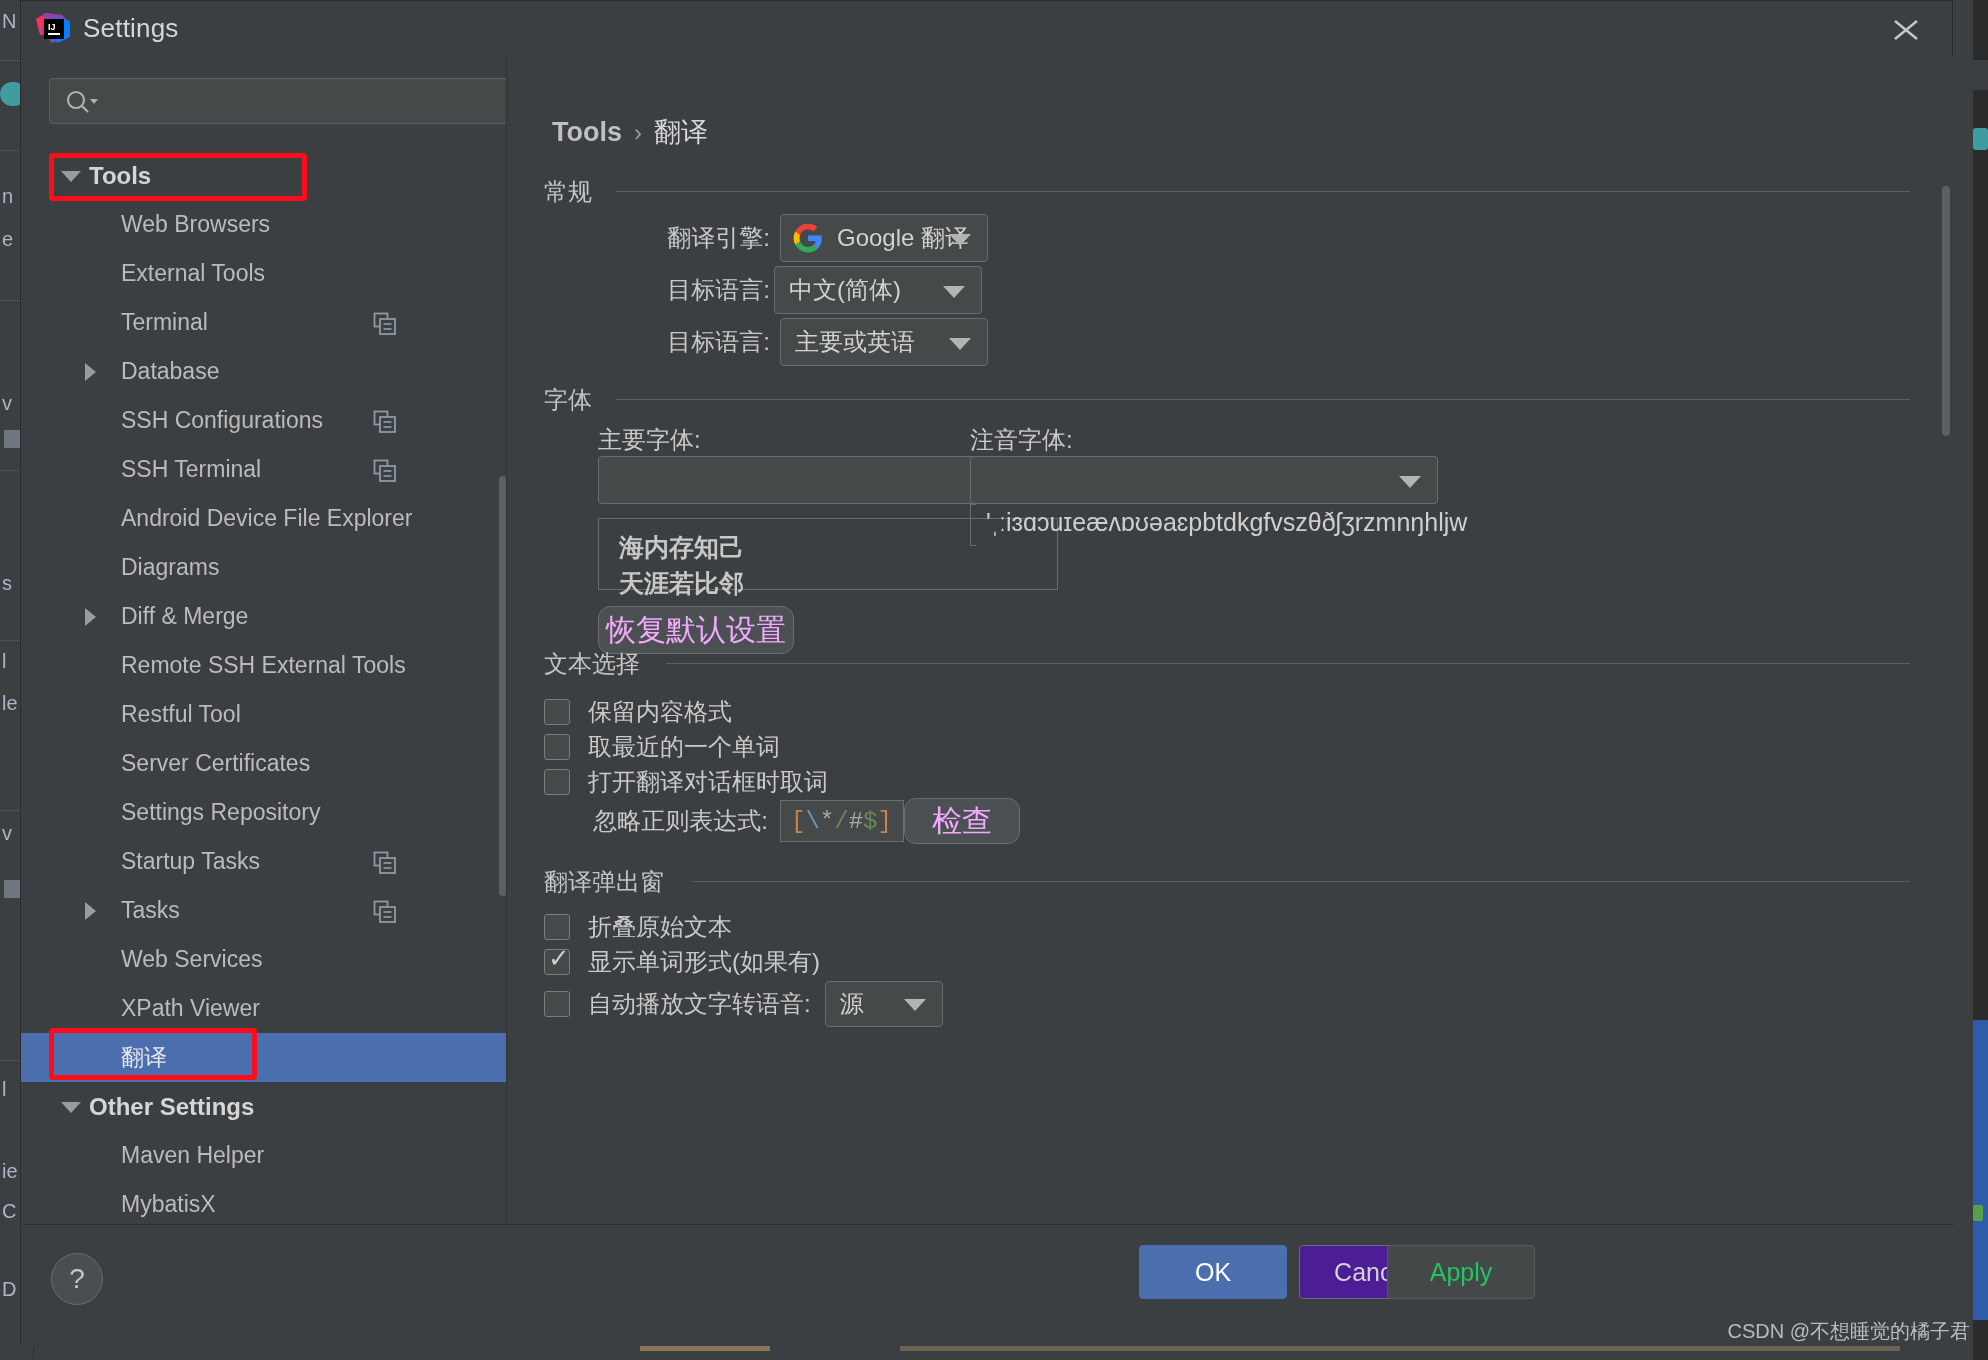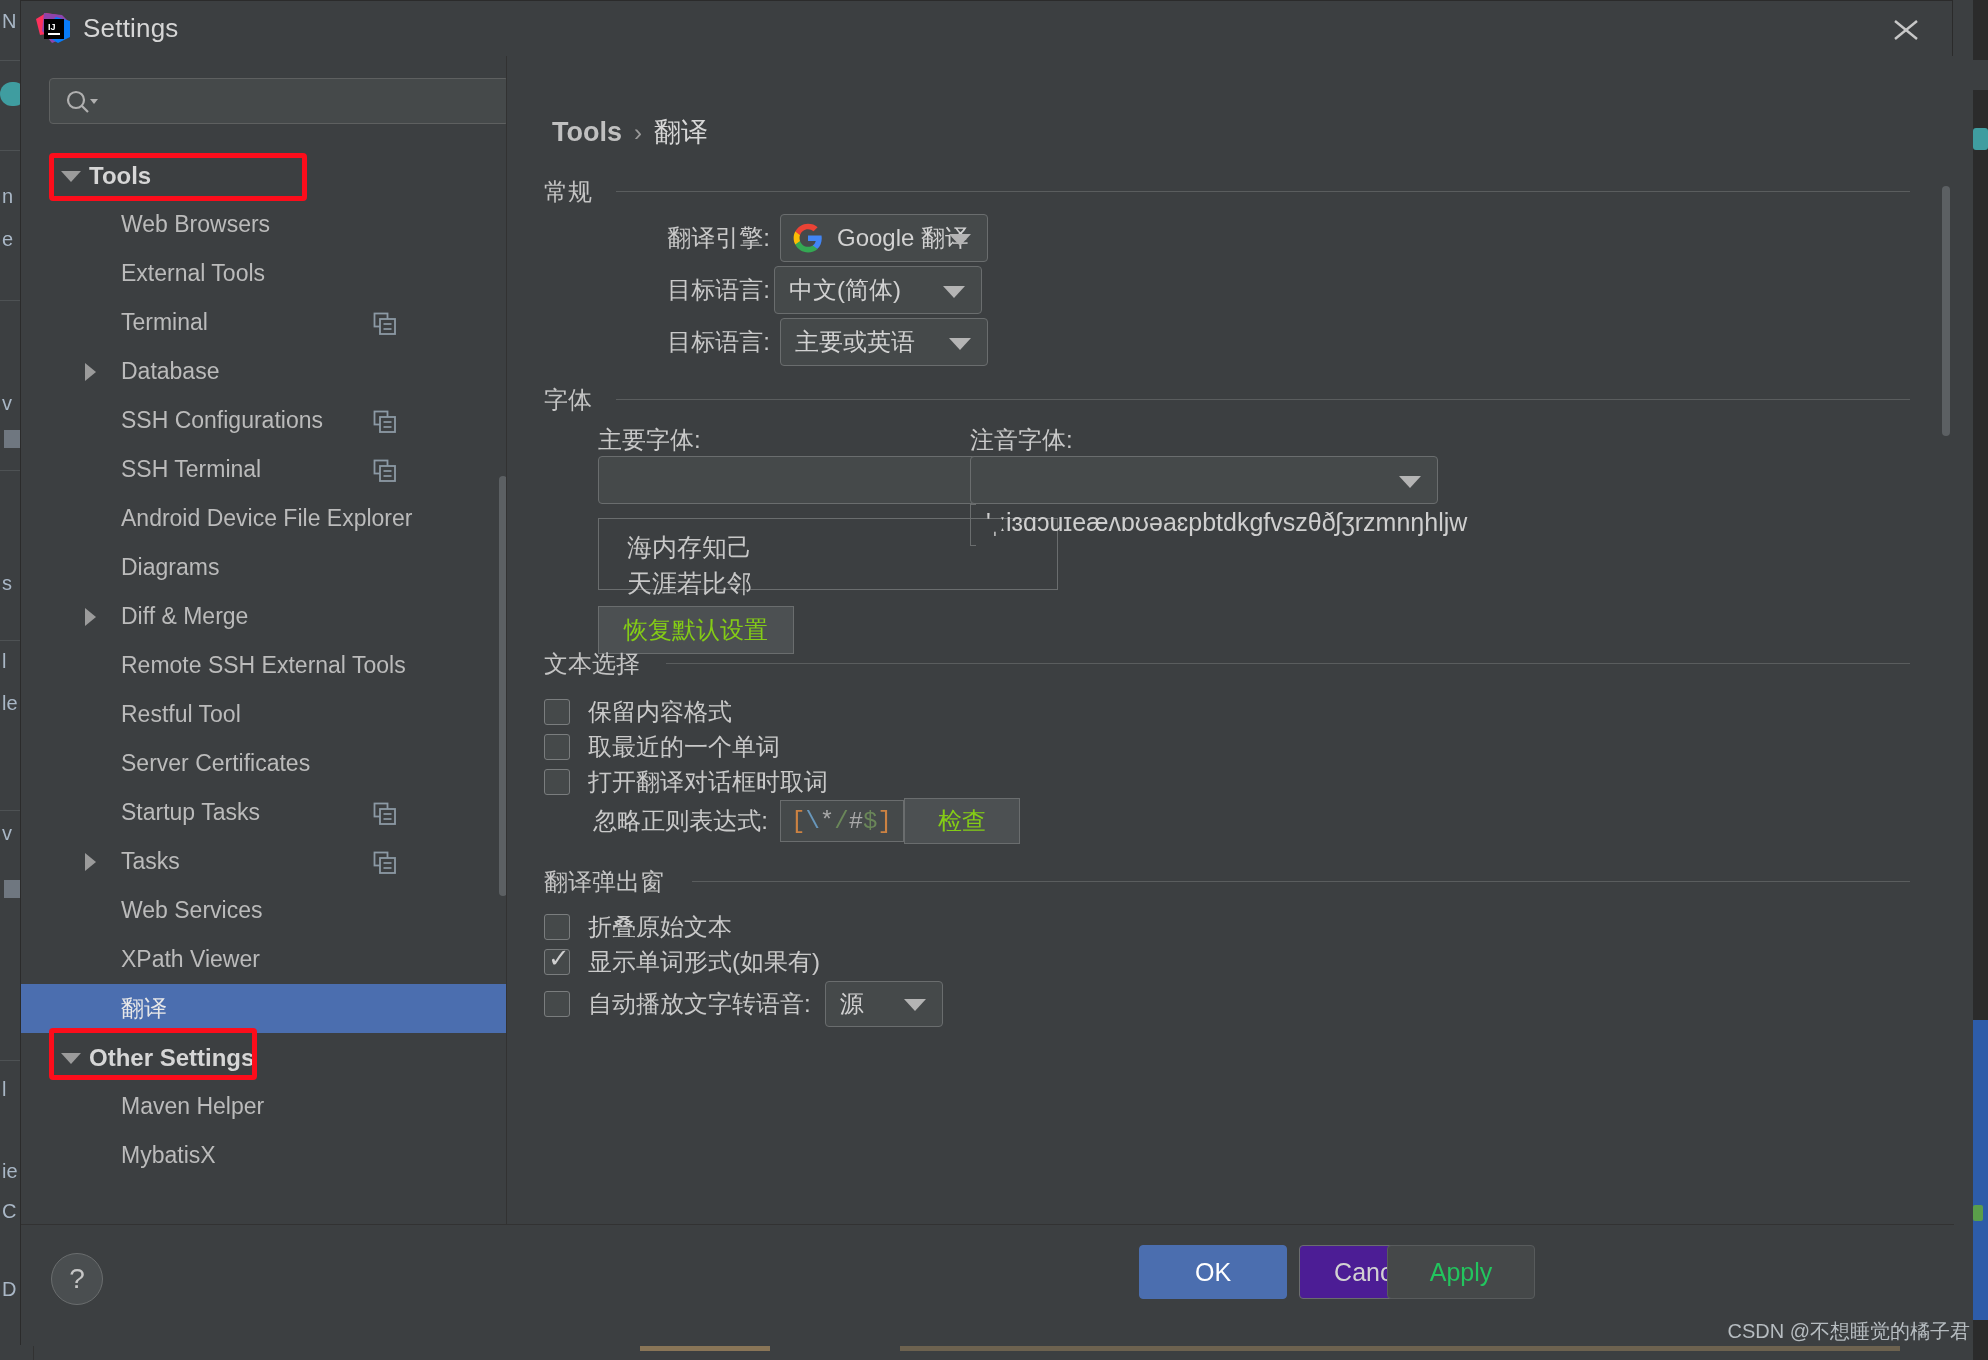--- a/index.html
+++ b/index.html
@@ -81,25 +81,25 @@
   .flabel { color:#c9c9c9; font-size:24px; white-space:nowrap; text-align:right; }
 
   .combo { position:relative; background:#45494a; border:1px solid #6a6d6e; border-radius:4px;
            display:flex; align-items:center; height:48px; cursor:pointer;}
   .combo .cval { color:#d2d2d2; font-size:24px; padding-left:14px; white-space:nowrap; }
   .combo .caret { position:absolute; right:16px; top:19px; width:0;height:0;
      border-left:11px solid transparent; border-right:11px solid transparent; border-top:12px solid #b4b4b4;}
   .gicon { width:30px; height:30px; margin-left:12px; flex:0 0 auto; }
 
   .preview { background:#3c3f41; border:1px solid #6a6d6e; color:#c8c8c8; font-size:25px;
-             padding:10px 28px; line-height:1.45; }
+             padding:10px 20px; line-height:1.45;font-weight:bold; }
   .ipa { color:#cfcfcf; font-size:25px; white-space:nowrap; }
 
-  .btn { background:#4c5052; border:1px solid #6a6d6e; border-radius:0; color:#84cc16;
-         font-size:24px; display:flex; align-items:center; justify-content:center; cursor:pointer;}
+  .btn { background:#4c5052; border:1px solid #6a6d6e; border-radius:12px; color:#f0abfc;
+         font-size:30px; display:flex; align-items:center; justify-content:center; cursor:pointer;}
 
   .cbrow { position:absolute; display:flex; align-items:center; cursor:pointer; }
   .cbox { width:26px; height:26px; border:1px solid #7a7d7e; background:#45494a; border-radius:3px;
           margin-right:18px; position:relative; flex:0 0 auto;}
   .cbox.checked::after { content:"✓"; position:absolute; left:3px; top:-7px; font-size:26px; color:#cfcfcf; }
   .cblabel { color:#c9c9c9; font-size:24px; white-space:nowrap; }
 
   .regexinput { background:#45494a; border:1px solid #6a6d6e; height:42px; display:flex;
                 align-items:center; padding:0 10px; font-family:"Liberation Mono","DejaVu Sans Mono",monospace;
                 font-size:24px; cursor:text;}
@@ -246,20 +246,23 @@
             <div class="tree-row">
               <span class="label ind1">Remote SSH External Tools</span>
             </div>
             <div class="tree-row">
               <span class="label ind1">Restful Tool</span>
             </div>
             <div class="tree-row">
               <span class="label ind1">Server Certificates</span>
             </div>
             <div class="tree-row">
+              <span class="label ind1">Settings Repository</span>
+            </div>
+            <div class="tree-row">
               <span class="label ind1">Startup Tasks</span>
               <span class="copy-ico"><svg width="24" height="24" viewBox="0 0 24 24">
                   <rect x="1.5" y="1.5" width="13" height="13" fill="none" stroke="#8c9aa5" stroke-width="1.8"></rect>
                   <rect x="7" y="7" width="15" height="15" fill="#3c3f41" stroke="#8c9aa5" stroke-width="1.8"></rect>
                   <line x1="10.5" y1="12" x2="18.5" y2="12" stroke="#8c9aa5" stroke-width="1.7"></line>
                   <line x1="10.5" y1="17" x2="18.5" y2="17" stroke="#8c9aa5" stroke-width="1.7"></line>
                 </svg></span>
             </div>
             <div class="tree-row">
               <span class="arrow right" style="top: 16px;"></span>

